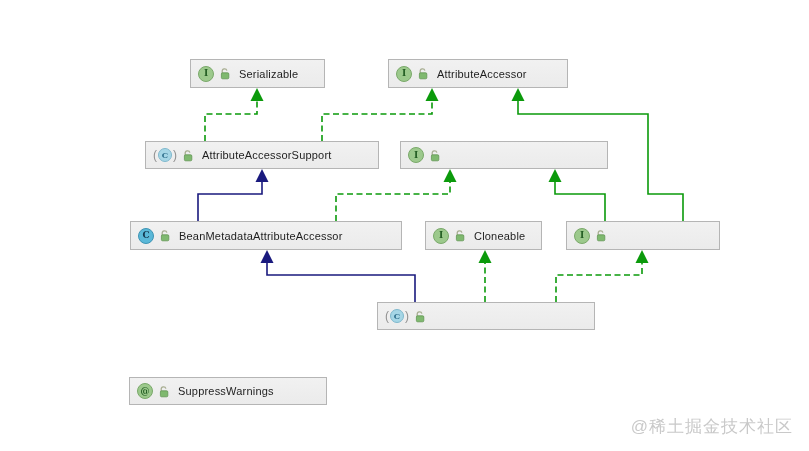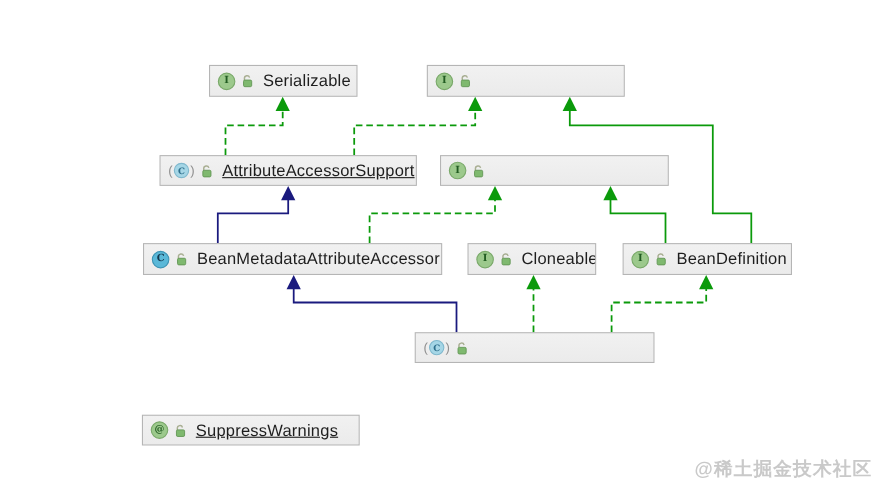--- a/index.html
+++ b/index.html
@@ -4,32 +4,32 @@
 <style>
   html,body{margin:0;padding:0;background:#ffffff;}
   #stage{position:relative;width:809px;height:451px;background:#ffffff;overflow:hidden;
          font-family:"Liberation Sans",sans-serif;}
   #edge-layer{position:absolute;left:0;top:0;width:809px;height:451px;}
   .node{position:absolute;box-sizing:border-box;height:29px;
         background:linear-gradient(#f0f0f0,#e6e6e6);
         border:1px solid #b5b5b5;
         display:flex;align-items:center;gap:5px;padding-left:7px;
         white-space:nowrap;overflow:hidden;cursor:default;}
-  .node .label{font-size:15px;color:#1e1e1e;letter-spacing:0.2px;}
+  .node .label{font-size:11px;color:#1e1e1e;letter-spacing:0.2px;}
   .cicon{display:inline-flex;flex:none;width:14px;height:14px;border-radius:50%;
          align-items:center;justify-content:center;
          font-family:"DejaVu Serif",serif;font-weight:bold;font-size:9px;line-height:1;}
   .i-interface,.i-annotation{background:#9cc98c;color:#225c22;border:1px solid #7aa96a;}
   .i-class{background:#5ab8d8;color:#14384e;border:1px solid #3e94b4;}
   .i-abstract{background:#a5d6e6;color:#2e6f8c;border:1px solid #7fb8cd;width:12px;height:12px;font-size:8px;}
   .abs-wrap{display:inline-flex;flex:none;align-items:center;color:#909090;
             font-size:12px;line-height:1;gap:1px;}
   .lock{display:inline-flex;flex:none;margin-right:3px;}
   #watermark{position:absolute;right:16px;bottom:13px;font-size:17px;
-             letter-spacing:1px;user-select:none;font-weight:bold;}
+             letter-spacing:1px;user-select:none;}
 </style>
 </head>
 <body>
 
 <div id="stage">
   <svg id="edge-layer" xmlns="http://www.w3.org/2000/svg" width="809" height="451">
       <polyline points="205,141 205,114 257,114 257,100" fill="none" stroke="#0b9a0b" stroke-width="1.6" stroke-dasharray="6,3.5"></polyline>
       <polygon points="257,88 250.5,101 263.5,101" fill="#0b9a0b"></polygon>
       <polyline points="322,141 322,114 432,114 432,100" fill="none" stroke="#0b9a0b" stroke-width="1.6" stroke-dasharray="6,3.5"></polyline>
       <polygon points="432,88 425.5,101 438.5,101" fill="#0b9a0b"></polygon>
@@ -61,30 +61,31 @@
       <span class="label" style="color: rgb(30, 30, 30);">Serializable</span>
     </div>
     <div class="node" style="left: 388px; top: 59px; width: 180px; height: 29px; background: linear-gradient(rgb(241, 241, 241), rgb(235, 235, 235)); border-color: rgb(181, 181, 181);">
       <span class="cicon i-interface">I</span>
       <span class="lock">
         <svg width="12" height="13" viewBox="0 0 12 13">
           <path d="M3.2 6 V4.4 A2.4 2.4 0 0 1 7.9 3.6" fill="none" stroke="#a9af93" stroke-width="1.3"></path>
           <rect x="2.4" y="5.8" width="7.4" height="6" rx="1.2" fill="#7fb96f" stroke="#619553" stroke-width="0.8"></rect>
         </svg>
       </span>
+      <span class="label" style="color: rgb(30, 30, 30);">AttributeAccessor</span>
     </div>
     <div class="node" style="left: 145px; top: 141px; width: 234px; height: 28px; background: linear-gradient(rgb(241, 241, 241), rgb(235, 235, 235)); border-color: rgb(181, 181, 181);">
       <span class="abs-wrap">(<span class="cicon i-abstract">C</span>)</span>
       <span class="lock">
         <svg width="12" height="13" viewBox="0 0 12 13">
           <path d="M3.2 6 V4.4 A2.4 2.4 0 0 1 7.9 3.6" fill="none" stroke="#a9af93" stroke-width="1.3"></path>
           <rect x="2.4" y="5.8" width="7.4" height="6" rx="1.2" fill="#7fb96f" stroke="#619553" stroke-width="0.8"></rect>
         </svg>
       </span>
-      <span class="label" style="color: rgb(30, 30, 30); text-decoration: underline;">AttributeAccessorSupport</span>
+      <span class="label" style="color: rgb(30, 30, 30);">AttributeAccessorSupport</span>
     </div>
     <div class="node" style="left: 400px; top: 141px; width: 208px; height: 28px; background: linear-gradient(rgb(241, 241, 241), rgb(235, 235, 235)); border-color: rgb(181, 181, 181);">
       <span class="cicon i-interface">I</span>
       <span class="lock">
         <svg width="12" height="13" viewBox="0 0 12 13">
           <path d="M3.2 6 V4.4 A2.4 2.4 0 0 1 7.9 3.6" fill="none" stroke="#a9af93" stroke-width="1.3"></path>
           <rect x="2.4" y="5.8" width="7.4" height="6" rx="1.2" fill="#7fb96f" stroke="#619553" stroke-width="0.8"></rect>
         </svg>
       </span>
     </div>
@@ -109,34 +110,33 @@
       <span class="label" style="color: rgb(30, 30, 30);">Cloneable</span>
     </div>
     <div class="node" style="left: 566px; top: 221px; width: 154px; height: 29px; background: linear-gradient(rgb(241, 241, 241), rgb(235, 235, 235)); border-color: rgb(181, 181, 181);">
       <span class="cicon i-interface">I</span>
       <span class="lock">
         <svg width="12" height="13" viewBox="0 0 12 13">
           <path d="M3.2 6 V4.4 A2.4 2.4 0 0 1 7.9 3.6" fill="none" stroke="#a9af93" stroke-width="1.3"></path>
           <rect x="2.4" y="5.8" width="7.4" height="6" rx="1.2" fill="#7fb96f" stroke="#619553" stroke-width="0.8"></rect>
         </svg>
       </span>
-      <span class="label" style="color: rgb(30, 30, 30);">BeanDefinition</span>
     </div>
     <div class="node" style="left: 377px; top: 302px; width: 218px; height: 28px; background: linear-gradient(rgb(241, 241, 241), rgb(235, 235, 235)); border-color: rgb(181, 181, 181);">
       <span class="abs-wrap">(<span class="cicon i-abstract">C</span>)</span>
       <span class="lock">
         <svg width="12" height="13" viewBox="0 0 12 13">
           <path d="M3.2 6 V4.4 A2.4 2.4 0 0 1 7.9 3.6" fill="none" stroke="#a9af93" stroke-width="1.3"></path>
           <rect x="2.4" y="5.8" width="7.4" height="6" rx="1.2" fill="#7fb96f" stroke="#619553" stroke-width="0.8"></rect>
         </svg>
       </span>
     </div>
     <div class="node" style="left: 129px; top: 377px; width: 198px; height: 28px; background: linear-gradient(rgb(241, 241, 241), rgb(235, 235, 235)); border-color: rgb(181, 181, 181);">
       <span class="cicon i-annotation">@</span>
       <span class="lock">
         <svg width="12" height="13" viewBox="0 0 12 13">
           <path d="M3.2 6 V4.4 A2.4 2.4 0 0 1 7.9 3.6" fill="none" stroke="#a9af93" stroke-width="1.3"></path>
           <rect x="2.4" y="5.8" width="7.4" height="6" rx="1.2" fill="#7fb96f" stroke="#619553" stroke-width="0.8"></rect>
         </svg>
       </span>
-      <span class="label" style="color: rgb(30, 30, 30); text-decoration: underline;">SuppressWarnings</span>
+      <span class="label" style="color: rgb(30, 30, 30);">SuppressWarnings</span>
     </div>
   </div>
 
 </body></html>

